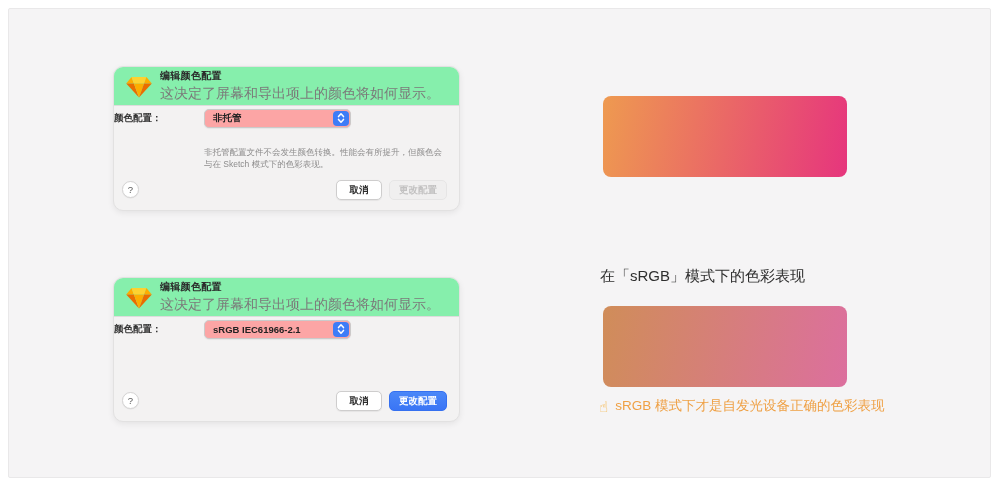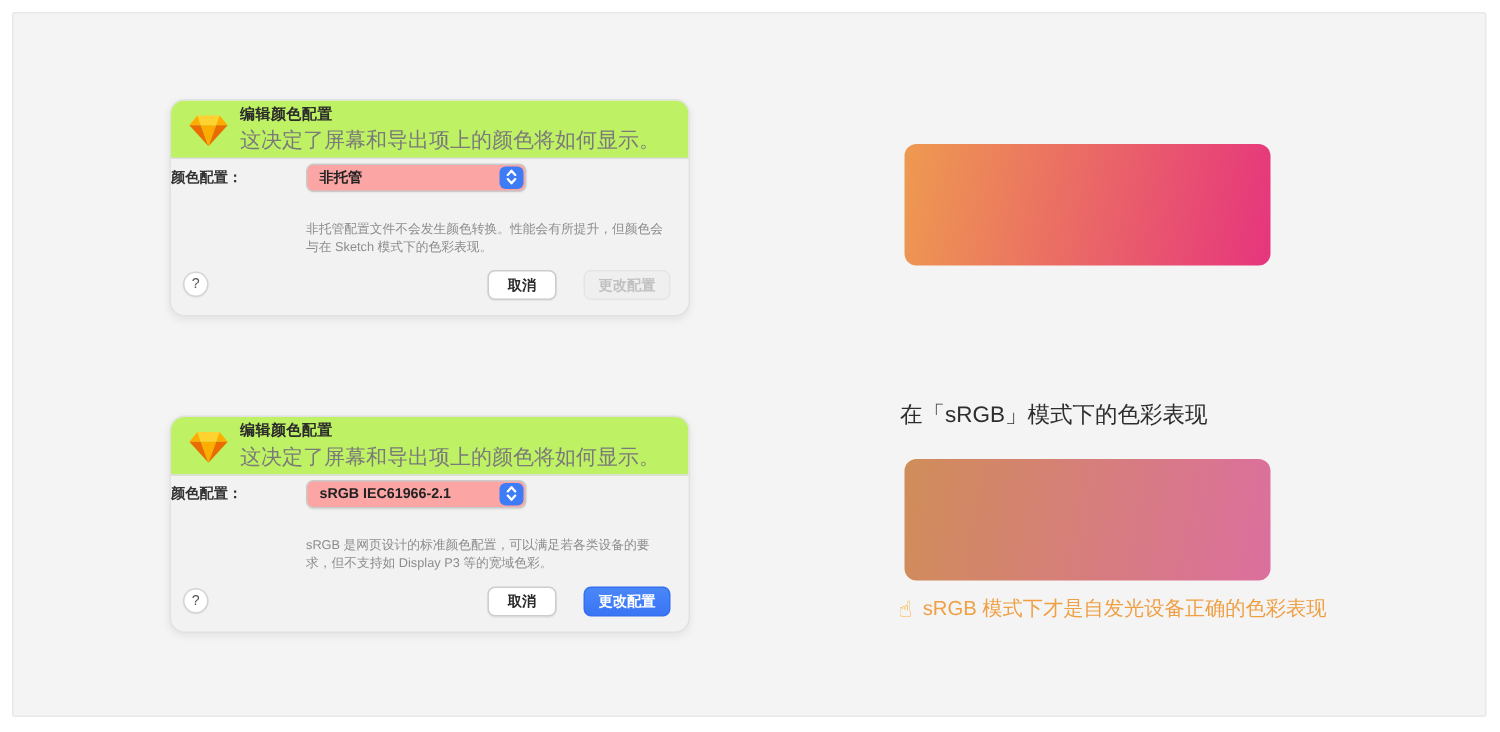--- a/index.html
+++ b/index.html
@@ -17,21 +17,21 @@
   .dialog {
     position:absolute; left:113px; width:347px; height:145px;
     background:#F3F2F2; border:1px solid #E2E1E1; border-radius:10px;
     box-shadow:0 2px 6px rgba(0,0,0,0.07);
     overflow:hidden;
   }
   .dialog.d1 { top:66px; }
   .dialog.d2 { top:277px; }
 
   .dlg-header {
-    height:39px; background:#bef264; border-bottom:1px solid #DDDCDC;
+    height:39px; background:#86efac; border-bottom:1px solid #DDDCDC;
     display:flex; align-items:center; padding:0 12px; gap:8px;
   }
   .sketch-icon { width:26px; height:23px; flex:0 0 auto; }
   .dlg-titles { display:flex; flex-direction:column; gap:2px; }
   .dlg-title { font-size:10px; font-weight:bold; color:#2b2b2b; letter-spacing:0.3px; }
   .dlg-subtitle { font-size:14px; color:#7b7a7a; }
 
   .dlg-body { position:relative; height:105px; }
 
   .field-row { position:absolute; left:0; top:12px; width:100%; display:flex; align-items:center; }
@@ -55,21 +55,21 @@
   }
 
   .help-btn {
     position:absolute; left:8px; bottom:13px; width:17px; height:17px;
     border-radius:50%; background:#ffffff; border:1px solid #D5D4D4;
     box-shadow:0 0.5px 1px rgba(0,0,0,0.08);
     font-size:9.5px; color:#555; text-align:center; line-height:15px;
     font-family:"Liberation Sans","DejaVu Sans",sans-serif; cursor:default;
   }
 
-  .btn-row { position:absolute; right:12px; bottom:11px; display:flex; gap:18px; }
+  .btn-row { position:absolute; right:12px; bottom:11px; display:flex; gap:7px; }
   .btn {
     height:20px; border-radius:5px; font-size:9.5px; font-weight:600;
     display:flex; align-items:center; justify-content:center; cursor:default;
     font-family:"Liberation Sans","DejaVu Sans",sans-serif;
   }
   .btn-cancel { width:46px; background:#ffffff; border:1px solid #CECDCD; color:#2b2b2b;
     box-shadow:0 0.5px 1px rgba(0,0,0,0.06); }
   .btn-disabled { width:58px; background:#F0EFEF; border:1px solid #E6E5E5; color:#C2C1C1; }
   .btn-primary { width:58px; background:linear-gradient(#4A87F8,#3A75F5); border:1px solid #3570F0; color:#ffffff; }
 
@@ -150,21 +150,20 @@
         <div class="popup">
           <span class="popup-value">sRGB IEC61966-2.1</span>
           <span class="popup-stepper">
             <svg width="8" height="12" viewBox="0 0 8 12">
                 <path d="M1.5 4.6 L4 1.8 L6.5 4.6" fill="none" stroke="#ffffff" stroke-width="1.5" stroke-linecap="round" stroke-linejoin="round"></path>
                 <path d="M1.5 7.4 L4 10.2 L6.5 7.4" fill="none" stroke="#ffffff" stroke-width="1.5" stroke-linecap="round" stroke-linejoin="round"></path>
               </svg>
           </span>
         </div>
       </div>
-      <p class="help-text">sRGB 是网页设计的标准颜色配置，可以满足若各类设备的要求，但不支持如 Display P3 等的宽域色彩。</p>
       <button class="help-btn">?</button>
       <div class="btn-row">
         <button class="btn btn-cancel">取消</button>
         <button class="btn btn-primary">更改配置</button>
       </div>
     </div>
   </section>
 
   <div class="swatch s1" style="background: linear-gradient(100deg, rgb(238, 154, 80) 0%, rgb(230, 53, 125) 100%);"></div>
 

